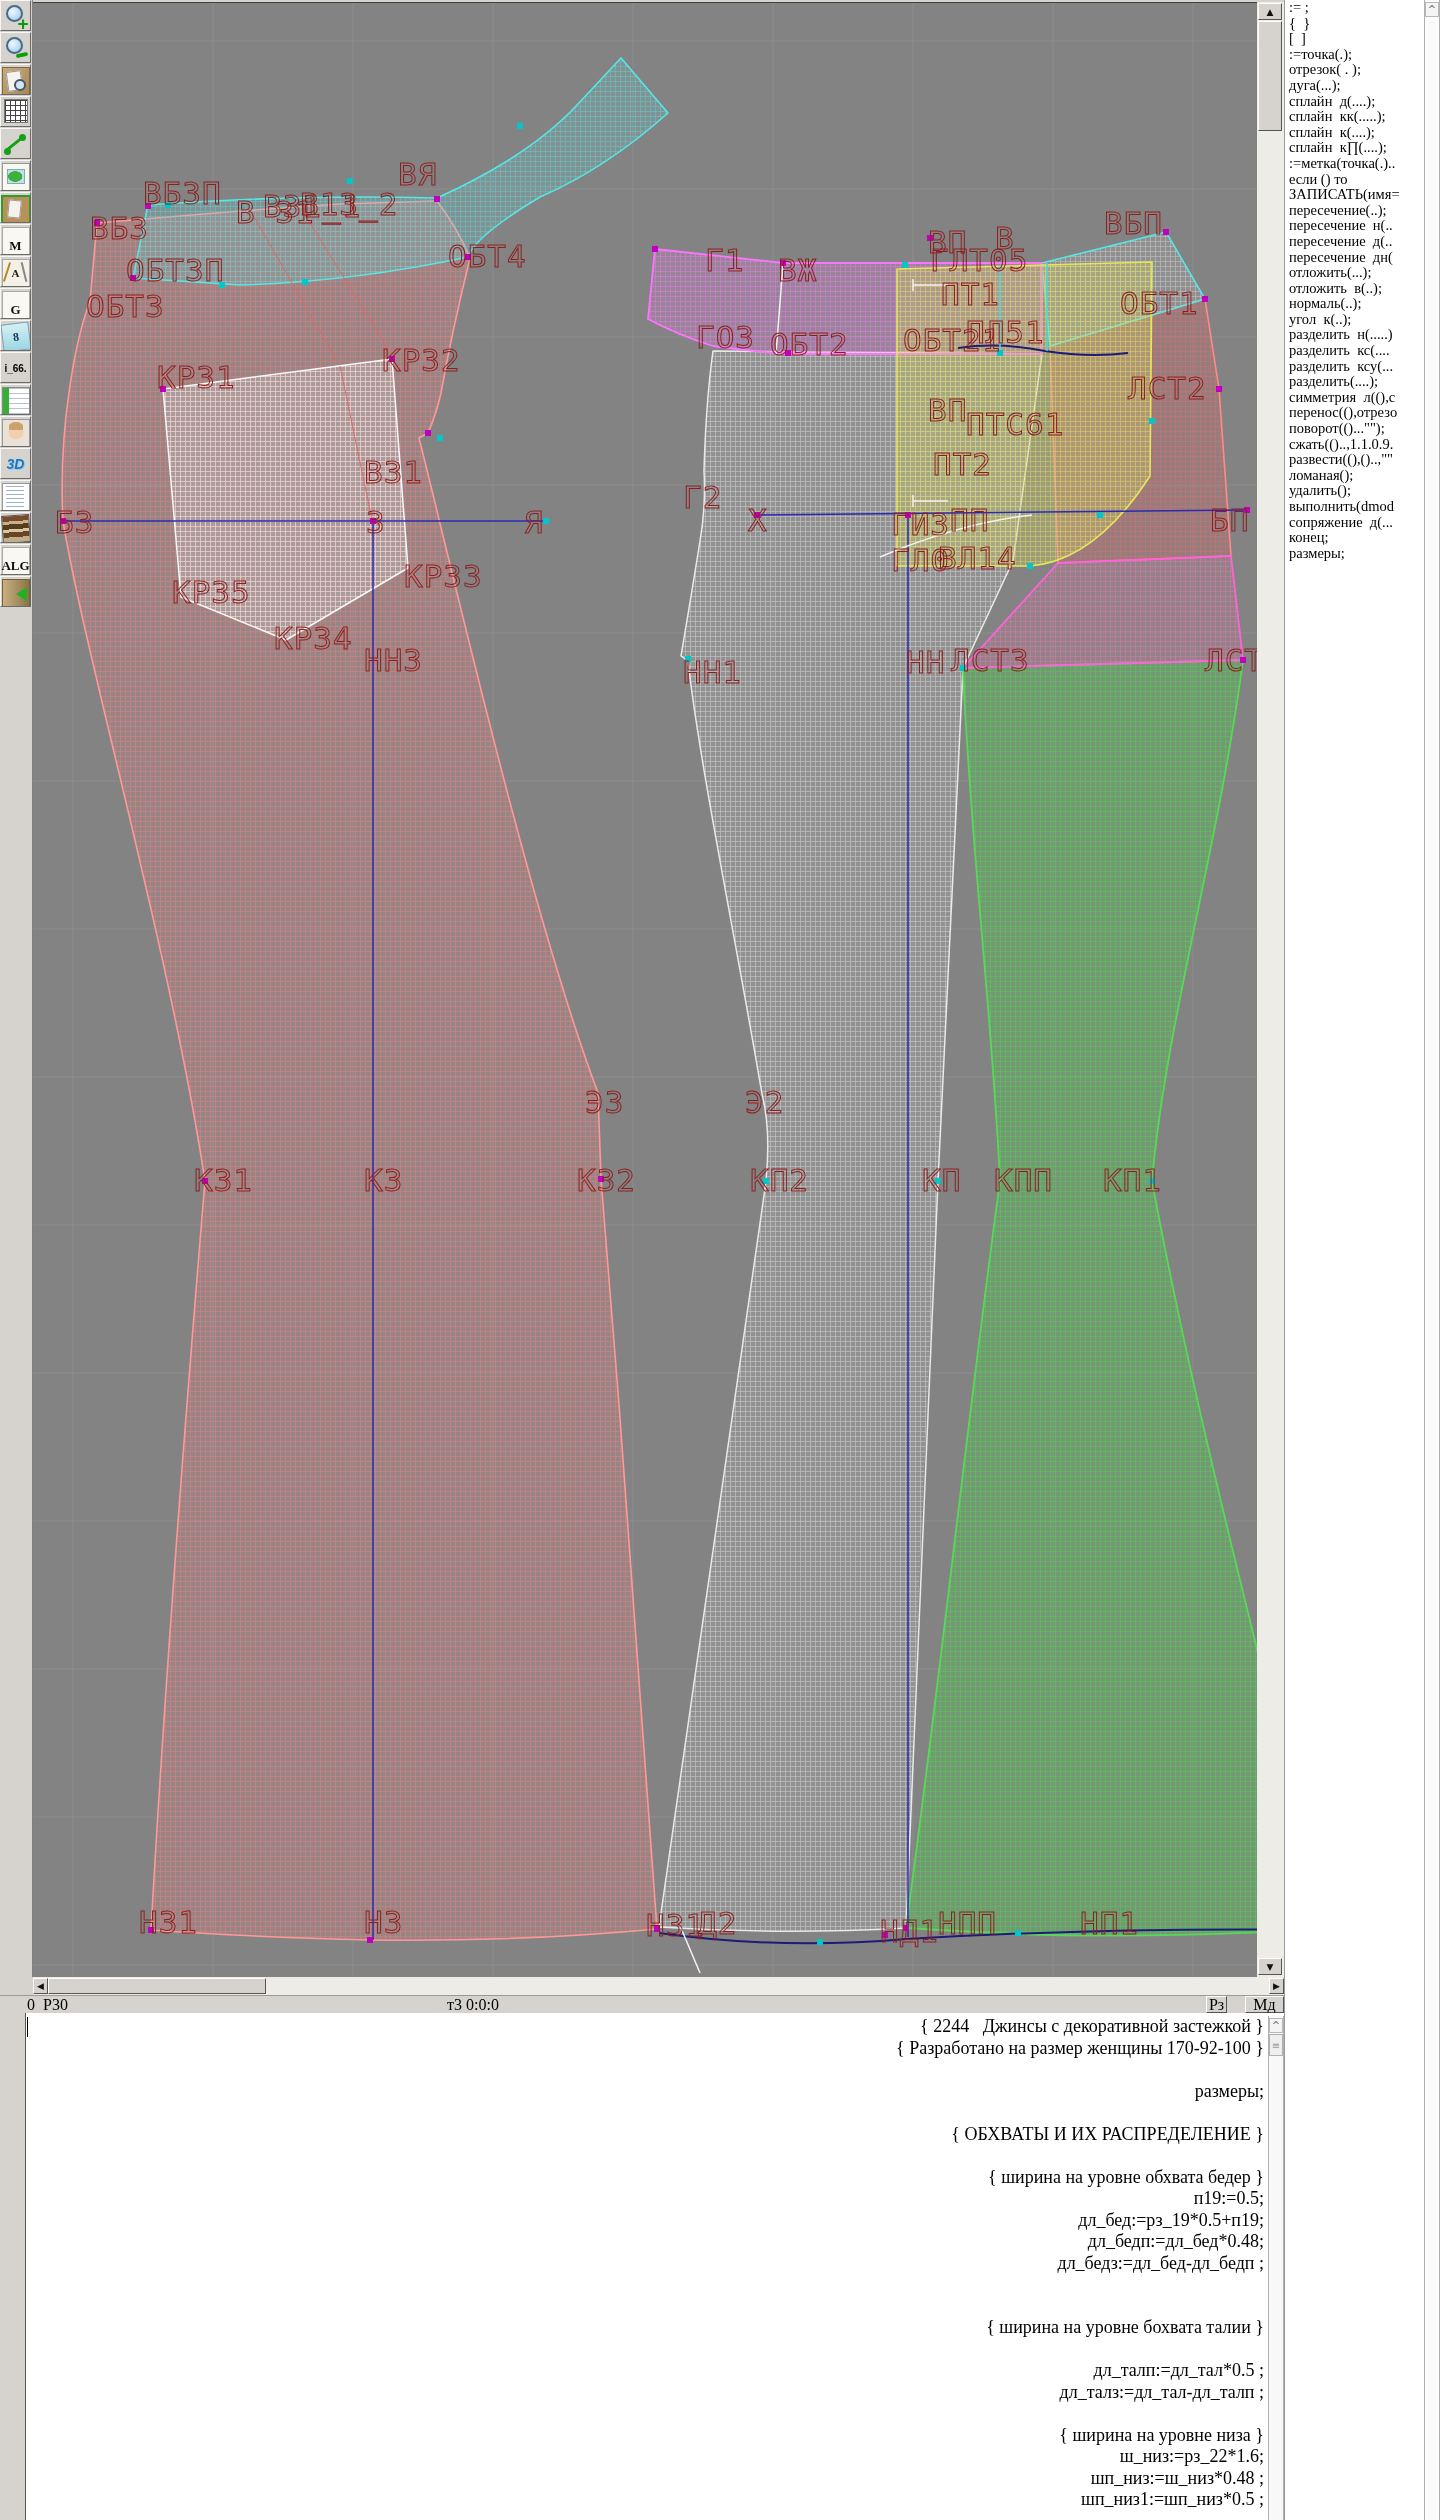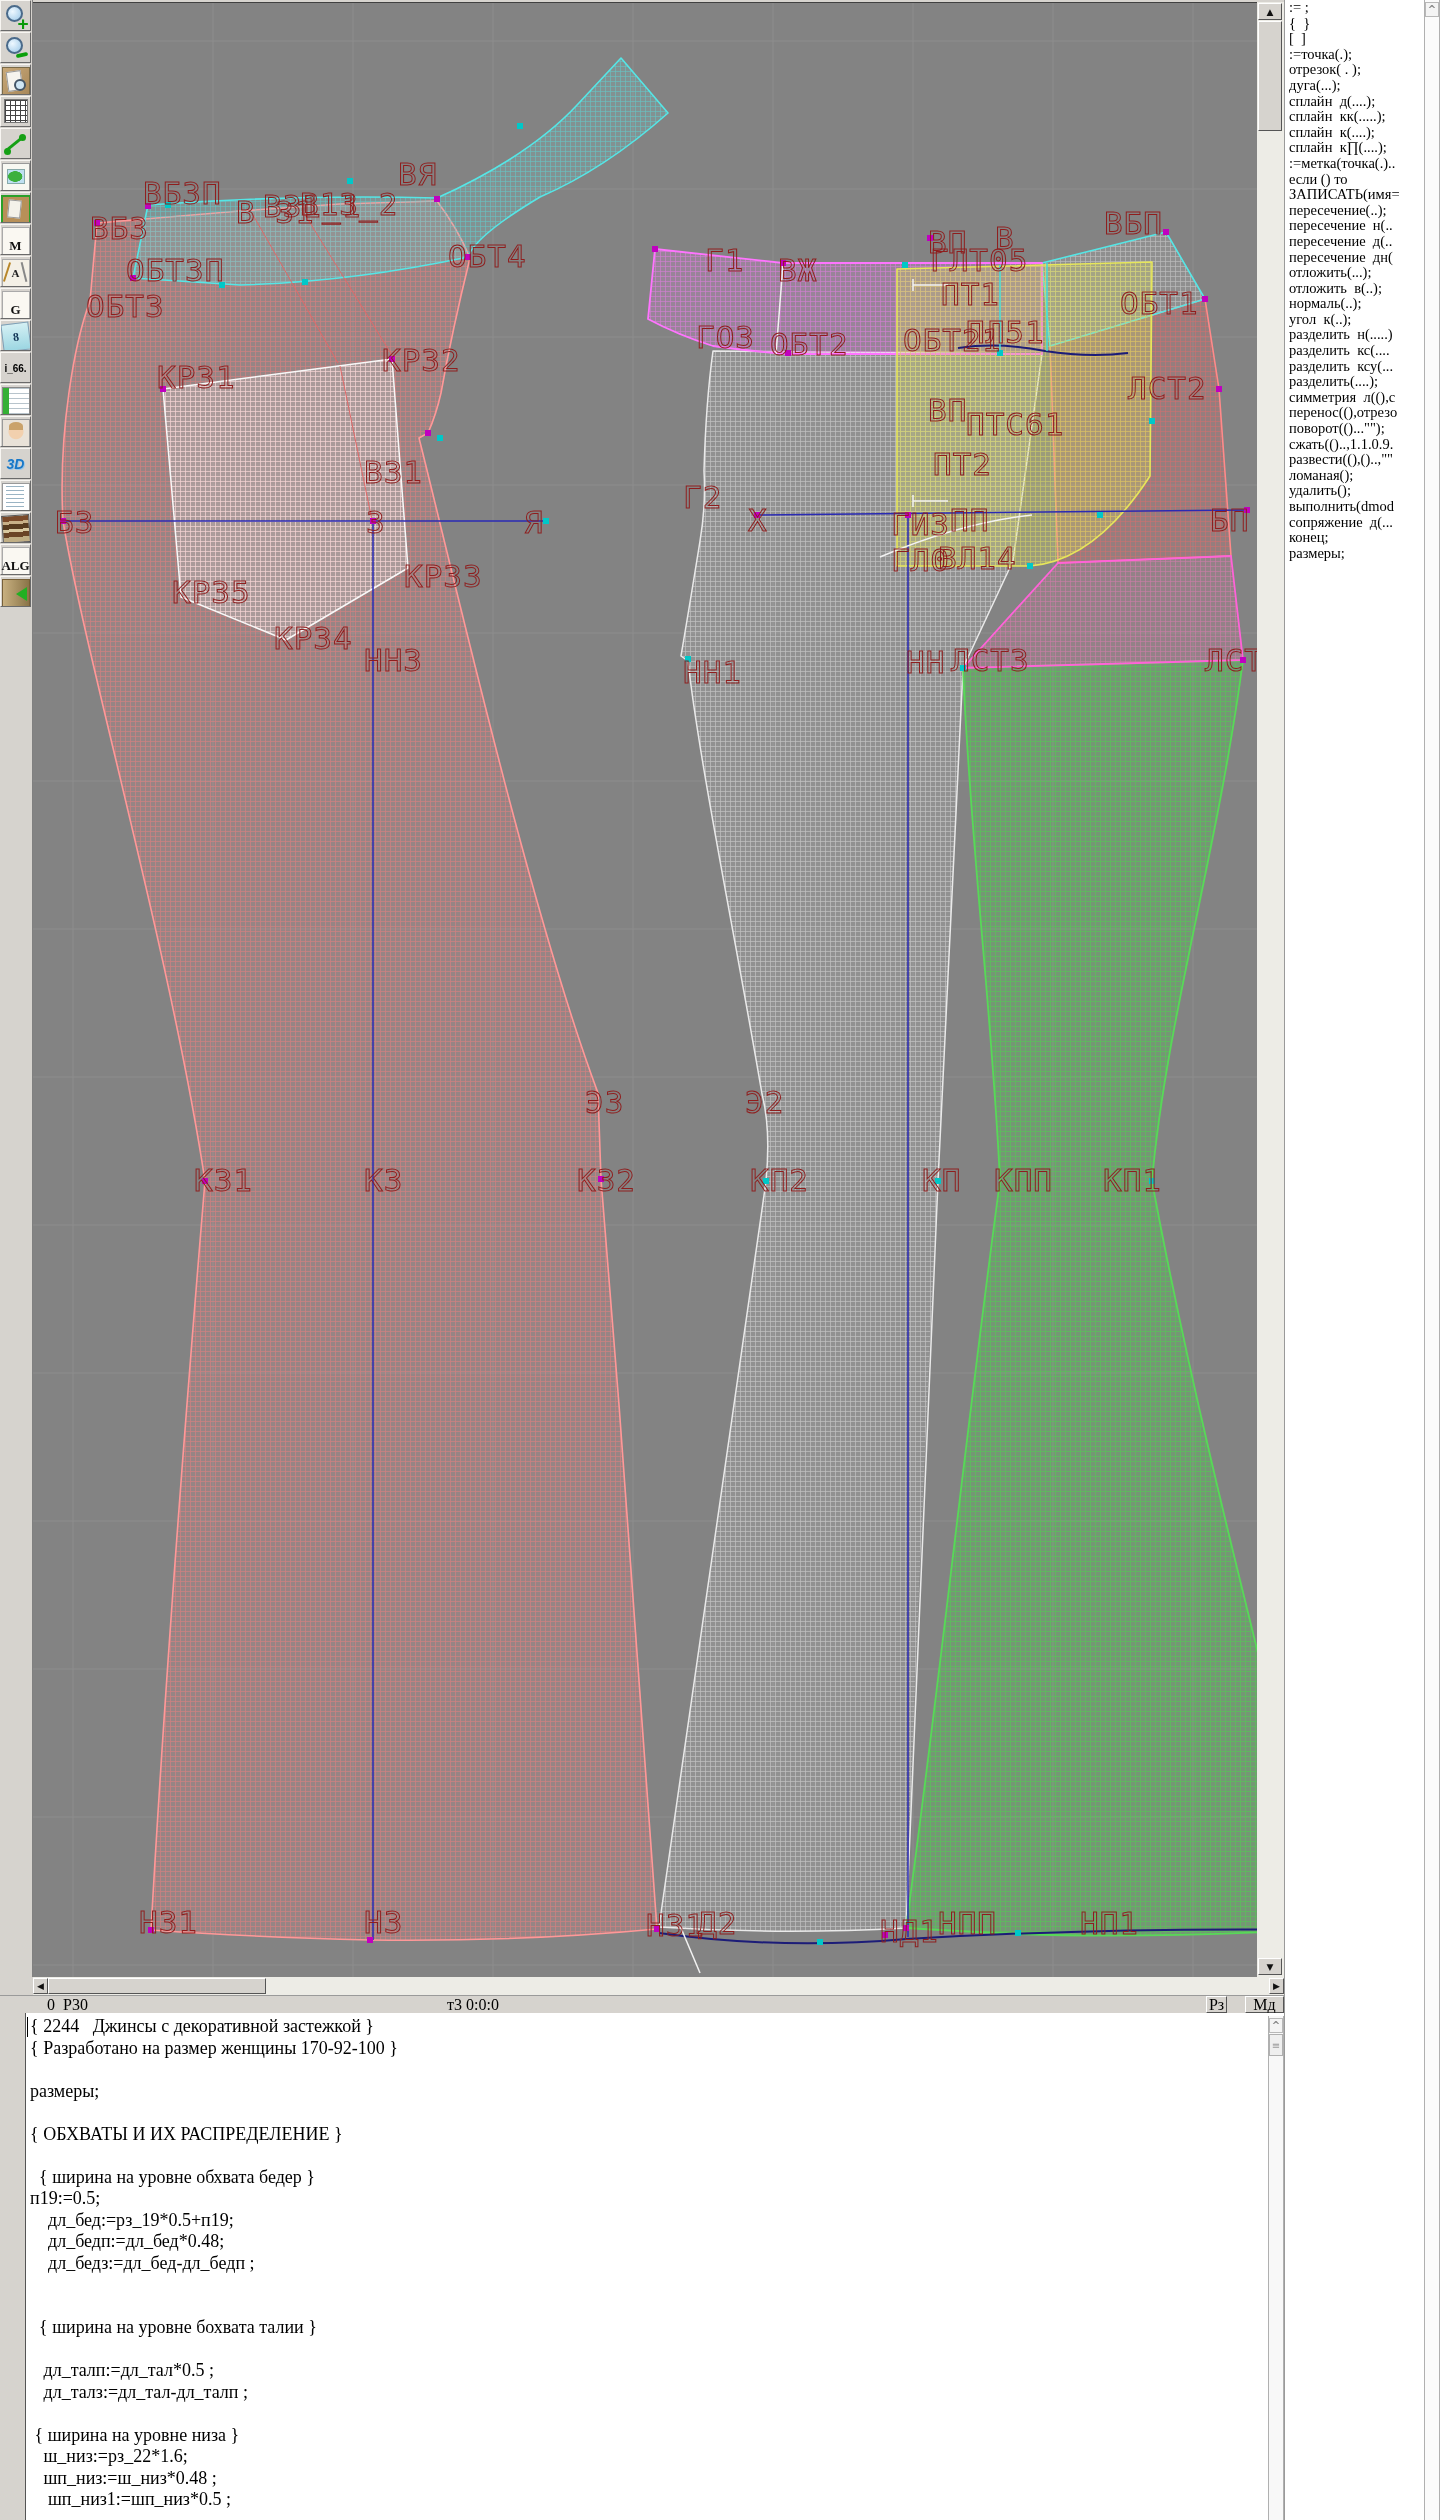--- a/index.html
+++ b/index.html
@@ -92,32 +92,32 @@
 
   
   .cmd-panel{position:absolute;left:1284px;top:0;width:140px;height:2520px;background:#ffffff;
           border-left:1px solid #9a9a9a;box-sizing:border-box;overflow:hidden;}
   .cmd-item{font:14.5px "Liberation Serif",serif;color:#000;line-height:15.6px;
           padding-left:4px;white-space:pre;cursor:pointer;}
 
   
   .statusbar{position:absolute;left:0;top:1995px;width:1284px;height:18px;background:#d6d3ce;
           border-top:1px solid #9a9a9a;font:16px "Liberation Serif",serif;color:#000;box-sizing:border-box;}
-  .sb-left{position:absolute;left:27px;top:0;white-space:pre;margin-left:20px;}
+  .sb-left{position:absolute;left:27px;top:0;white-space:pre;}
   .sb-center{position:absolute;left:447px;top:0;white-space:pre;text-align:center;}
   .mini-btn{position:absolute;top:0px;height:17px;background:#d6d3ce;border-top:1px solid #fff;
           border-left:1px solid #fff;border-right:1px solid #555;border-bottom:1px solid #555;
           font:16px "Liberation Serif",serif;text-align:center;line-height:16px;cursor:pointer;box-sizing:border-box;}
 
   
   .editor{position:absolute;left:0;top:2013px;width:1284px;height:507px;background:#ffffff;overflow:hidden;}
   .editor-gutter{position:absolute;left:0;top:0;width:26px;height:507px;background:#d6d3ce;
           border-right:1px solid #555;box-sizing:border-box;}
   .ed-lines{position:absolute;left:30px;top:3px;right:20px;}
-  .ed-line{font:18px "Liberation Serif",serif;line-height:21.5px;color:#000;white-space:pre;}
+  .ed-line{font:18px "Liberation Serif",serif;line-height:21.5px;color:#000;white-space:pre;text-align:right;}
   .caret{position:absolute;left:27px;top:4px;width:1px;height:20px;background:#000;}
 </style>
 </head>
 <body>
 
 <div class="app">
 
   <div class="toolbar" id="toolbar">
       <div class="tbtn">
         <span class="icon kind-magnifier-plus"></span>

